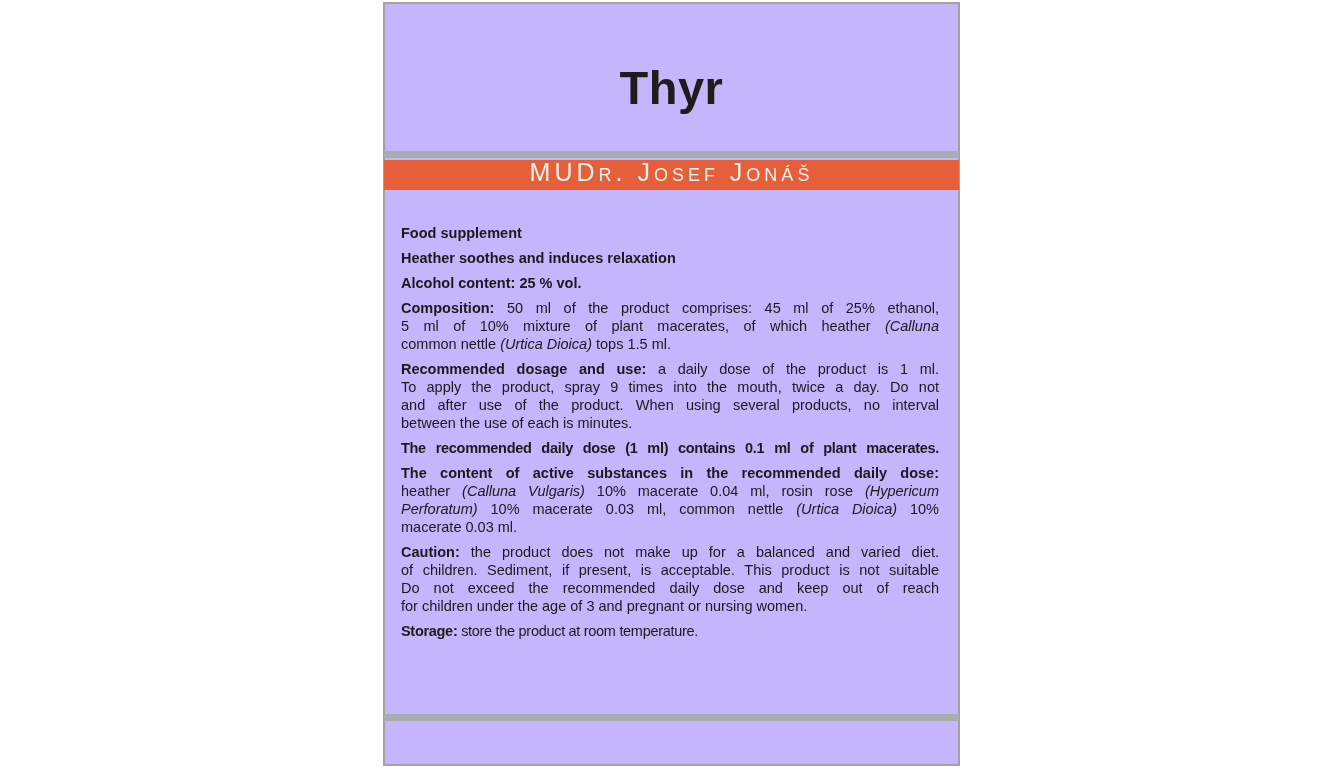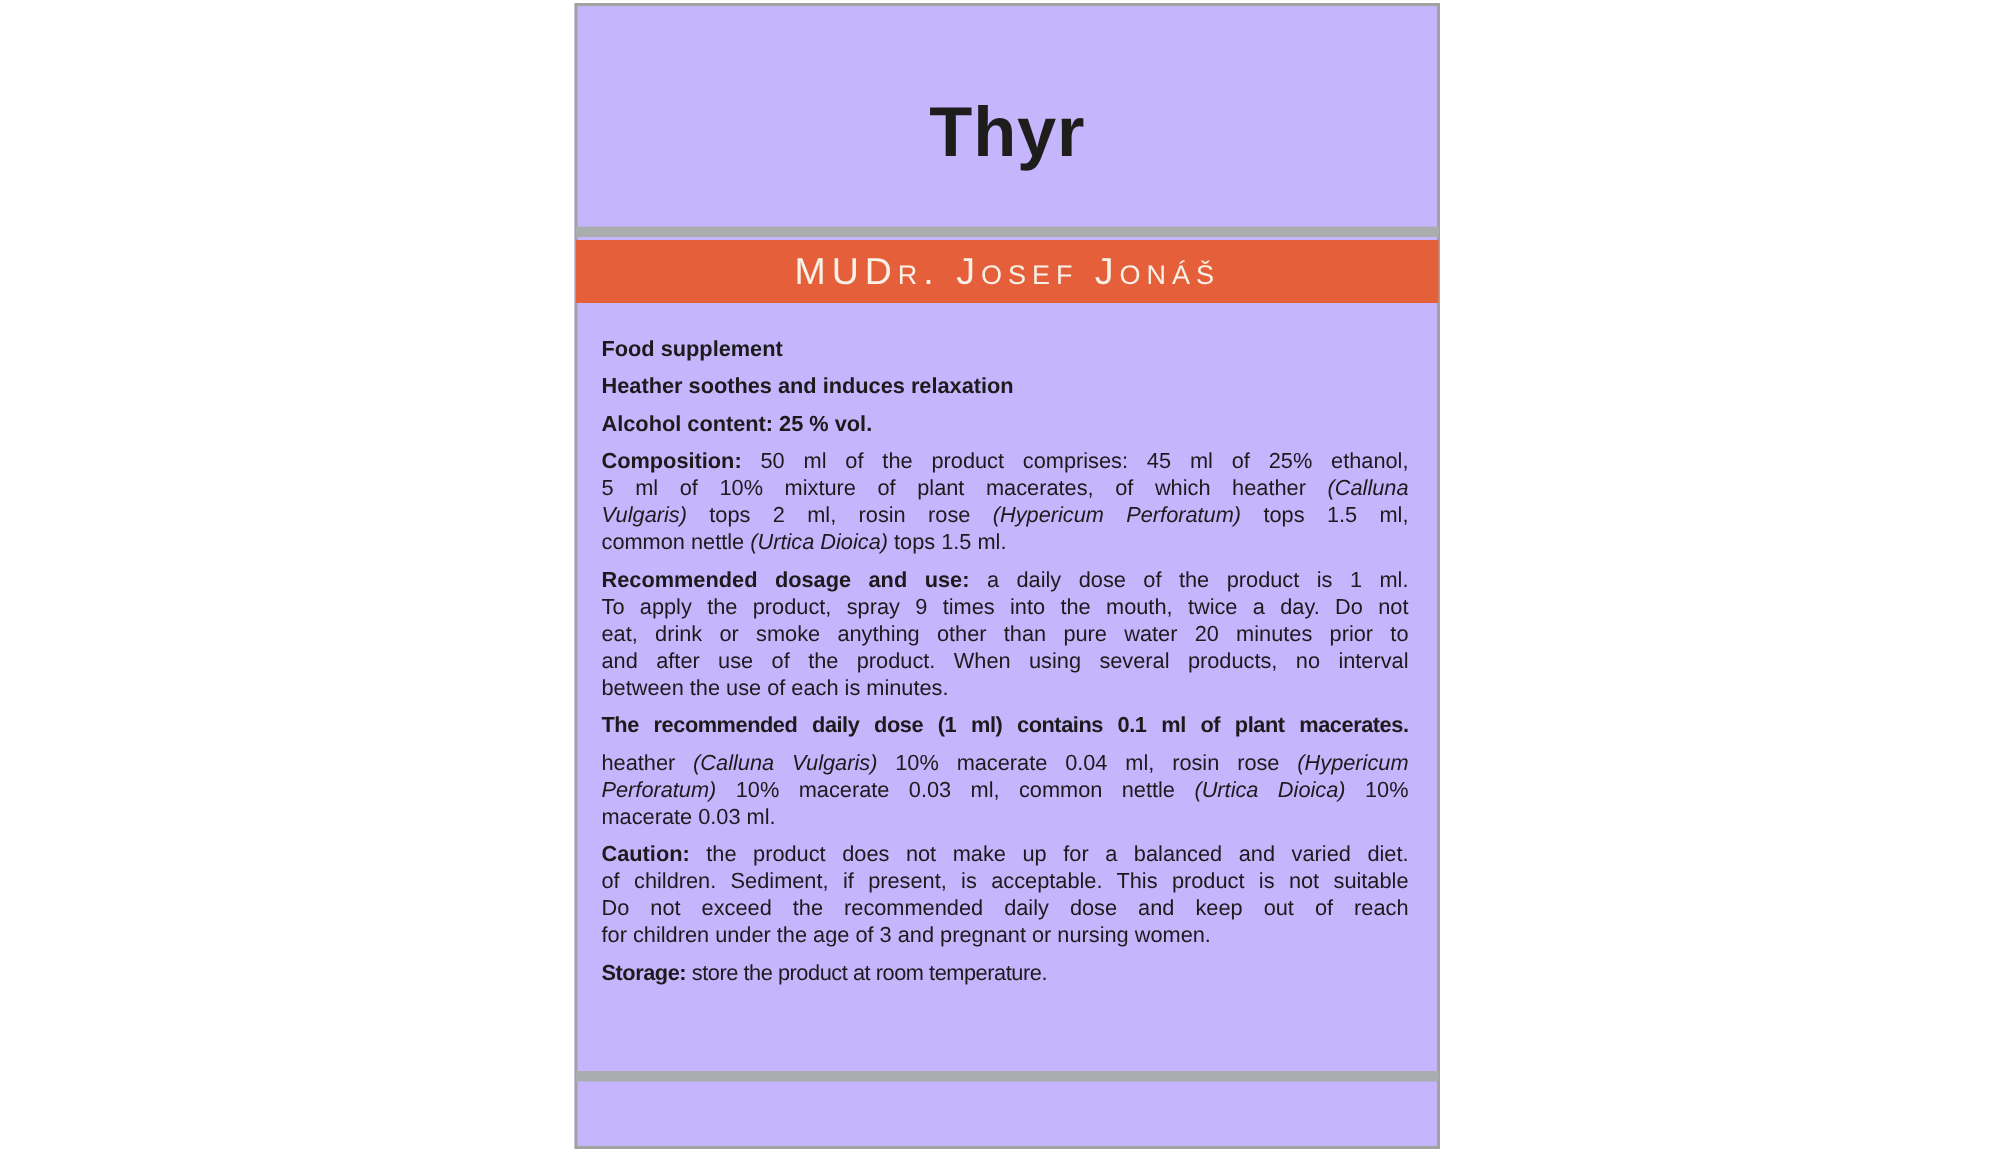--- a/index.html
+++ b/index.html
@@ -41,23 +41,23 @@
     width: 575px;
     height: 7px;
   }
   .bar1 { top: 147px; }
   .bar2 { top: 710px; }
   .banner {
     position: absolute;
     top: 156px;
     left: -1px;
     width: 575px;
-    height: 42px;
+    height: 30px;
     display: flex;
-    align-items: center;
+    align-items: flex-start;
     justify-content: center;
   }
   .banner span {
     font-variant: small-caps;
     font-size: 25px;
     letter-spacing: 4px;
     line-height: 1;
   }
   .content {
     position: absolute;
@@ -98,34 +98,33 @@
       </div>
       <div class="para">
         <div class="line noFill"><span class="b">Heather soothes and induces relaxation</span></div>
       </div>
       <div class="para">
         <div class="line noFill"><span class="b">Alcohol content: 25 % vol.</span></div>
       </div>
       <div class="para">
         <div class="line"><span class="b">Composition:</span><span> 50 ml of the product comprises: 45 ml of 25% ethanol,</span></div>
         <div class="line"><span>5 ml of 10% mixture of plant macerates, of which heather </span><span class="i">(Calluna</span></div>
-        <div class="line"><span class="i">Vulgaris)</span><span> tops 2 ml, rosin rose </span><span class="i">(Hypericum Perforatum)</span><span> tops 1.5 ml,</span></div>
         <div class="line noFill"><span>common nettle </span><span class="i">(Urtica Dioica)</span><span> tops 1.5 ml.</span></div>
       </div>
       <div class="para">
         <div class="line"><span class="b">Recommended dosage and use:</span><span> a daily dose of the product is 1 ml.</span></div>
         <div class="line"><span>To apply the product, spray 9 times into the mouth, twice a day. Do not</span></div>
-        <div class="line"><span>eat, drink or smoke anything other than pure water 20 minutes prior to</span></div>
         <div class="line"><span>and after use of the product. When using several products, no interval</span></div>
         <div class="line noFill"><span>between the use of each is minutes.</span></div>
       </div>
       <div class="para">
         <div class="line cond"><span class="b">The recommended daily dose (1 ml) contains 0.1 ml of plant macerates.</span></div>
       </div>
       <div class="para">
+        <div class="line"><span class="b">The content of active substances in the recommended daily dose:</span></div>
         <div class="line"><span>heather </span><span class="i">(Calluna Vulgaris)</span><span> 10% macerate 0.04 ml, rosin rose </span><span class="i">(Hypericum</span></div>
         <div class="line"><span class="i">Perforatum)</span><span> 10% macerate 0.03 ml, common nettle </span><span class="i">(Urtica Dioica)</span><span> 10%</span></div>
         <div class="line noFill"><span>macerate 0.03 ml.</span></div>
       </div>
       <div class="para">
         <div class="line"><span class="b">Caution:</span><span> the product does not make up for a balanced and varied diet.</span></div>
         <div class="line"><span>of children. Sediment, if present, is acceptable. This product is not suitable</span></div>
         <div class="line"><span>Do not exceed the recommended daily dose and keep out of reach</span></div>
         <div class="line noFill"><span>for children under the age of 3 and pregnant or nursing women.</span></div>
       </div>

